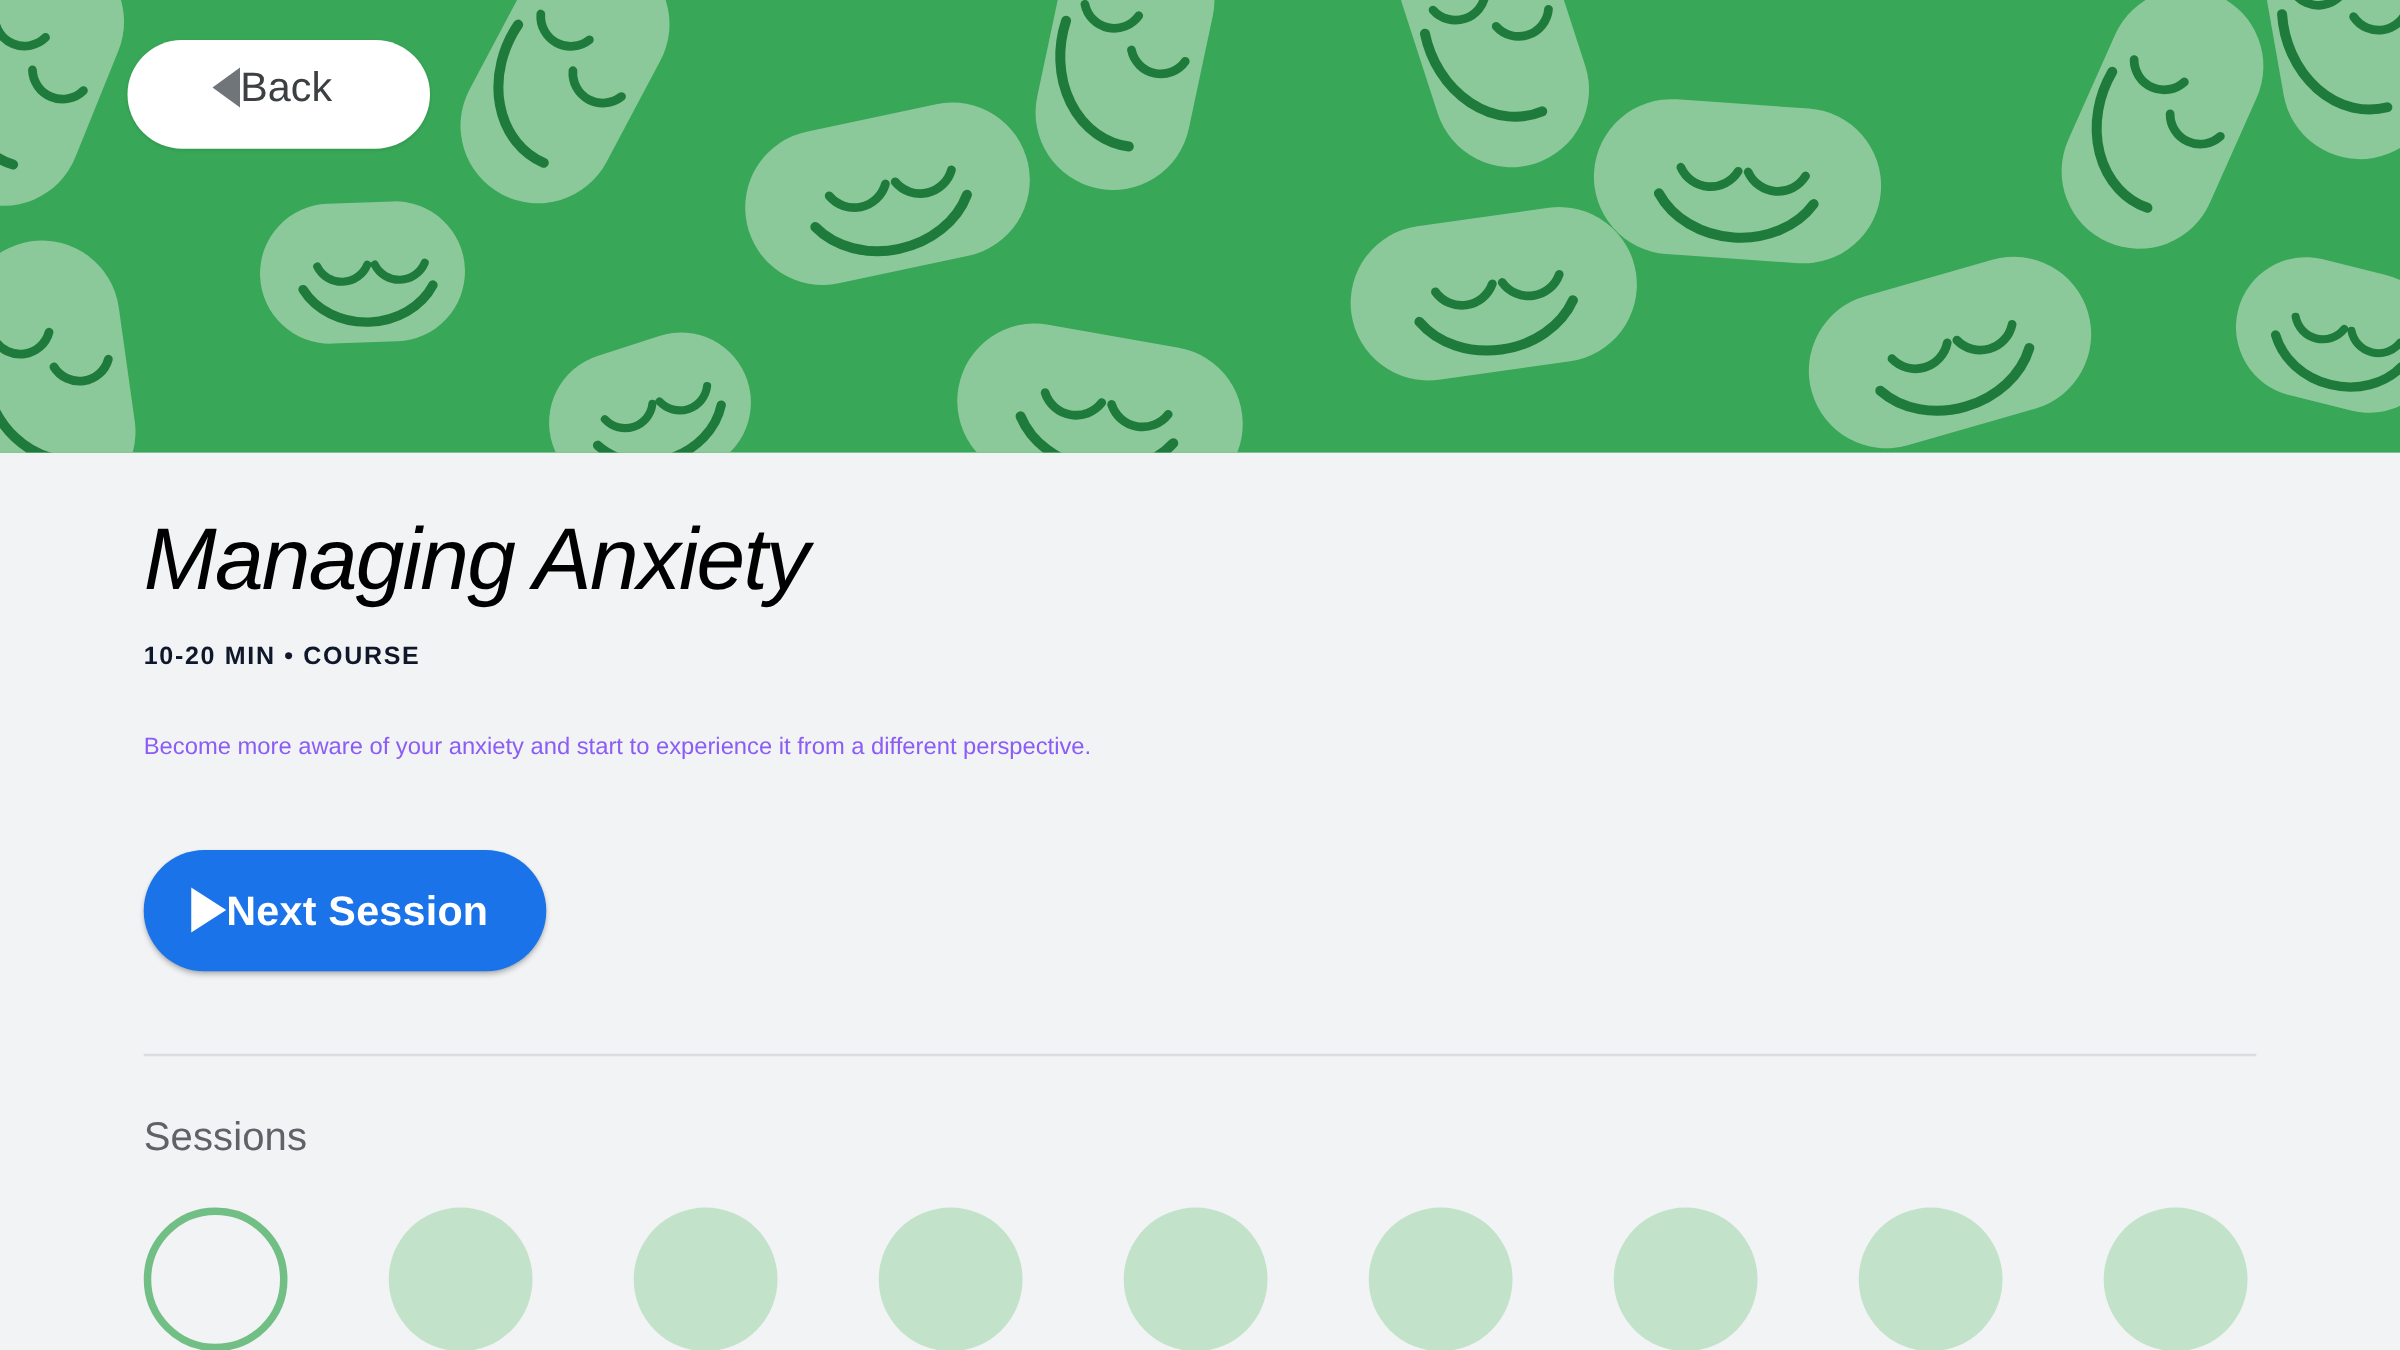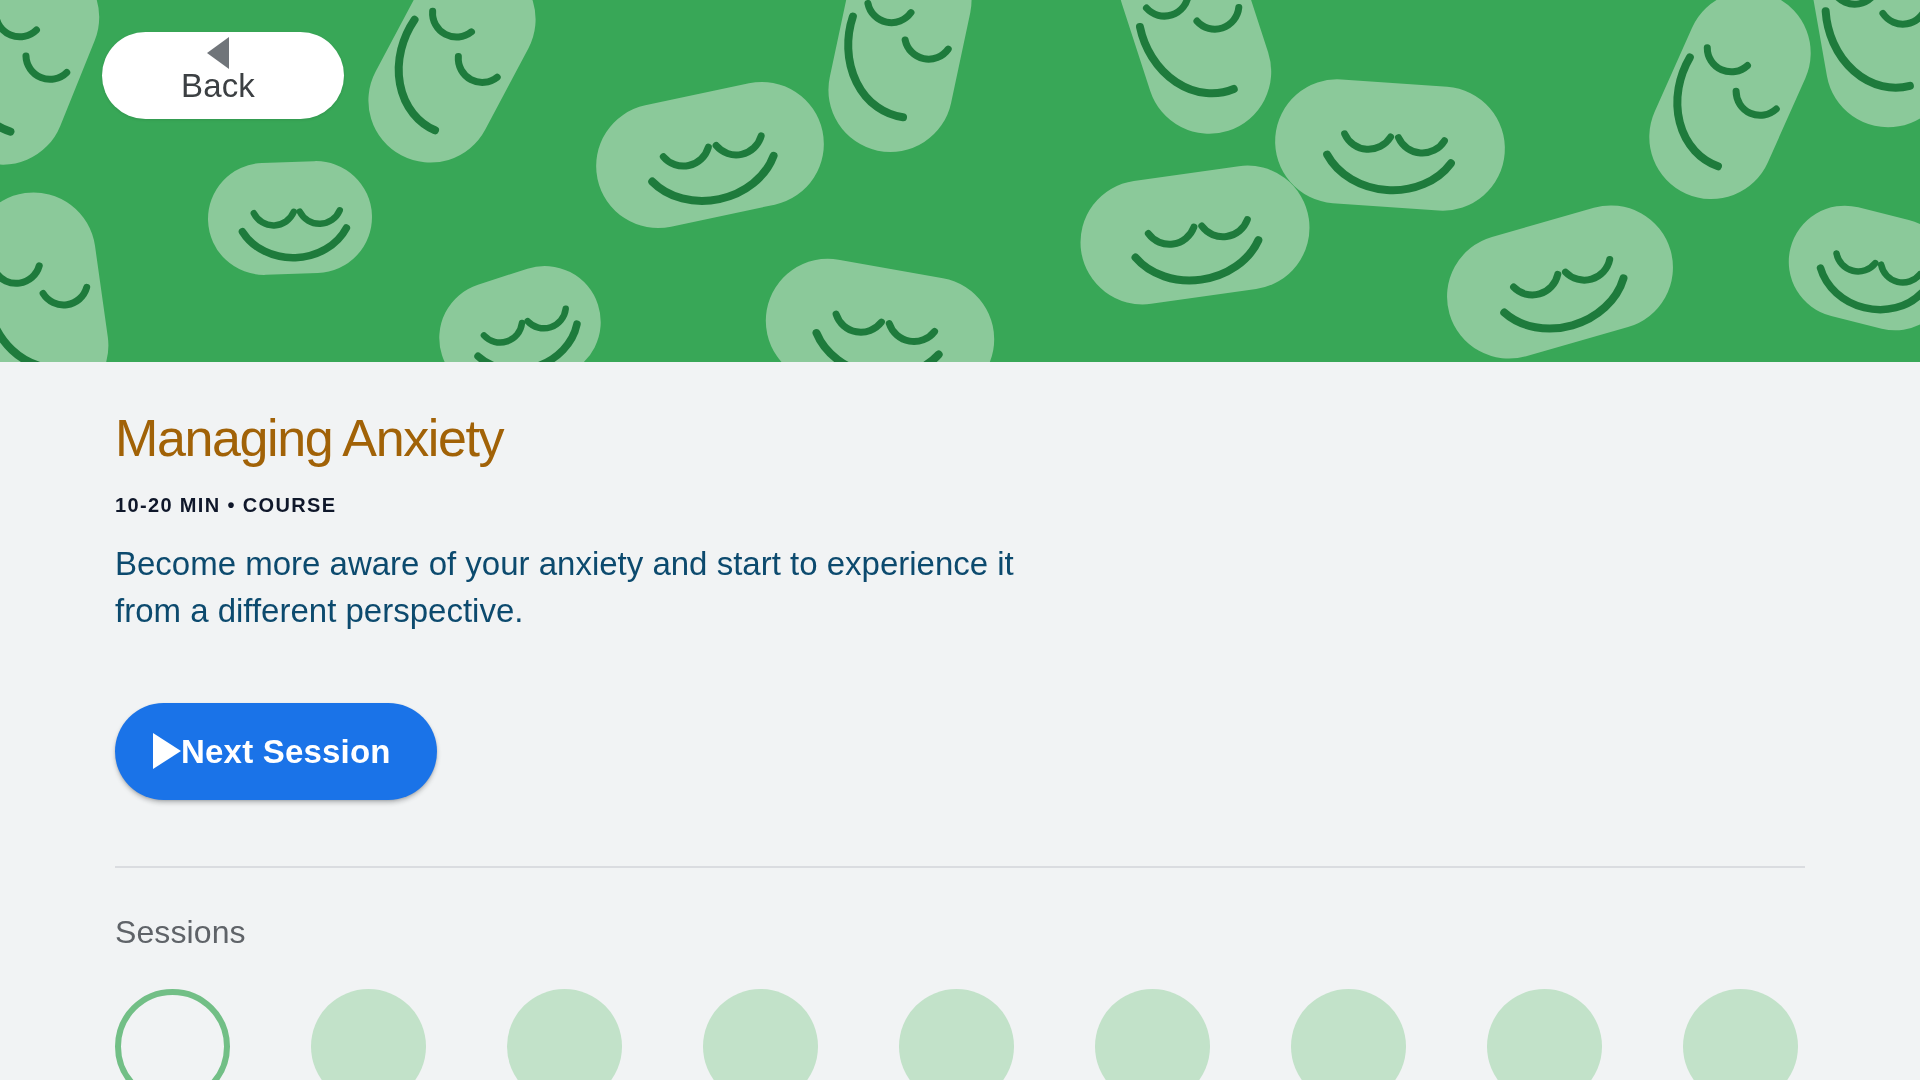--- a/index.html
+++ b/index.html
@@ -39,21 +39,20 @@
     background: #ffffff;
     border: none;
     border-radius: 44px;
     display: flex;
     align-items: center;
     justify-content: center;
     cursor: pointer;
     box-shadow: 0 1px 3px rgba(0,0,0,0.10);
     z-index: 5;
     padding: 0 10px 12px 0;
-    flex-direction: column;
   }
   .back-arrow {
     width: 0; height: 0;
     border-top: 16px solid transparent;
     border-bottom: 16px solid transparent;
     border-right: 22px solid #70757a;
     flex: none;
   }
   .back-label {
     font-size: 33px;
@@ -65,41 +64,42 @@
 
   
   .content {
     position: relative;
     width: 1920px;
     padding: 0 115px;
   }
 
   .page-title {
     margin-top: 48px;
-    font-size: 52px;
-    font-weight: 400;
-    color: #a16207;
+    font-size: 70px;
+    font-weight: 400;
+    color: #000000;
     letter-spacing: -1.4px;
     line-height: 1.08;
+    font-style: italic;
   }
 
   .meta-line {
     margin-top: 28px;
     font-size: 20px;
     font-weight: 700;
     color: #0f172a;
     letter-spacing: 1.35px;
     text-transform: uppercase;
   }
 
   .description {
-    margin-top: 24px;
-    font-size: 33px;
-    font-weight: 400;
-    color: #0c4a6e;
+    margin-top: 48px;
+    font-size: 19px;
+    font-weight: 400;
+    color: #8b5cf6;
     line-height: 1.42;
     max-width: 900px;
   }
 
   .next-session-button {
     margin-top: 68px;
     height: 97px;
     padding: 0 46px 0 38px;
     background: #1a73e8;
     border: none;

